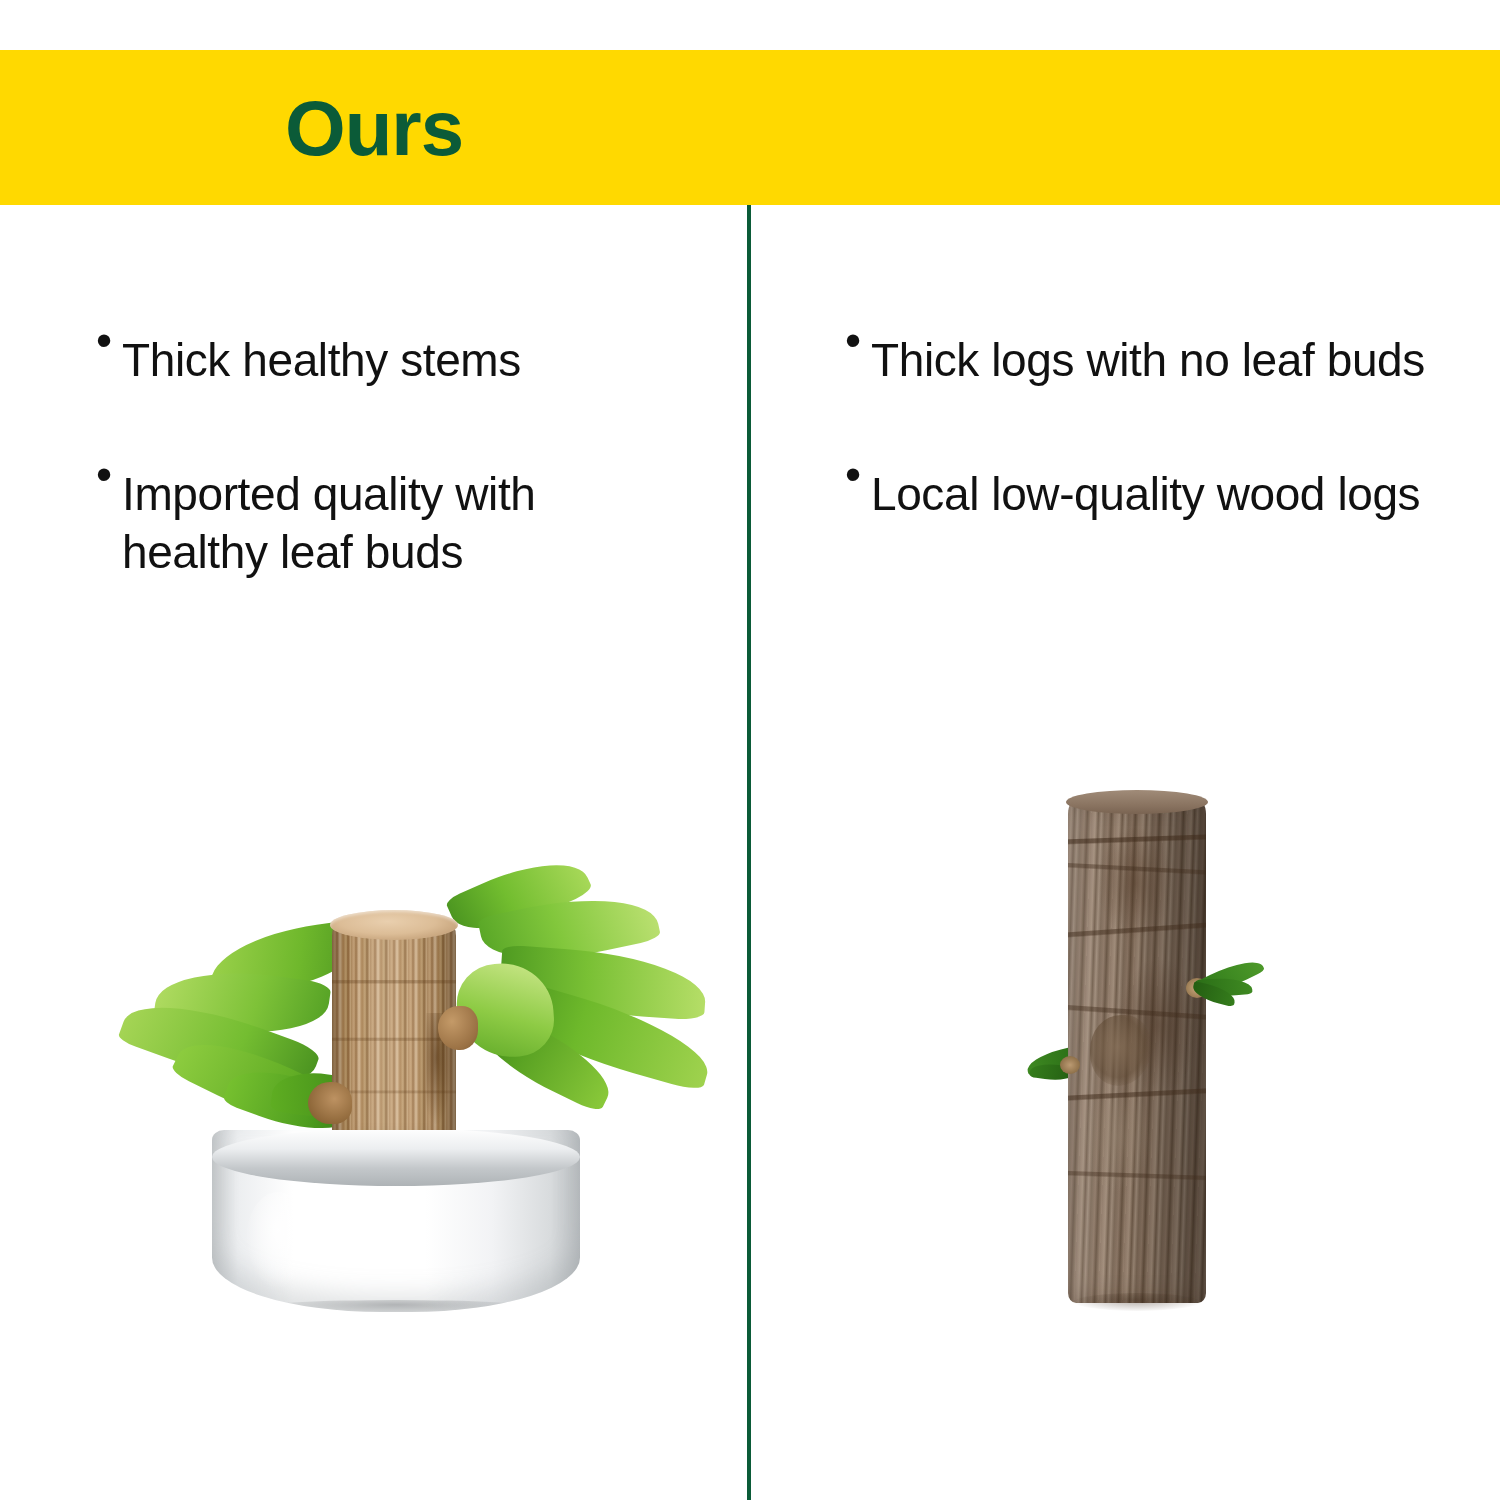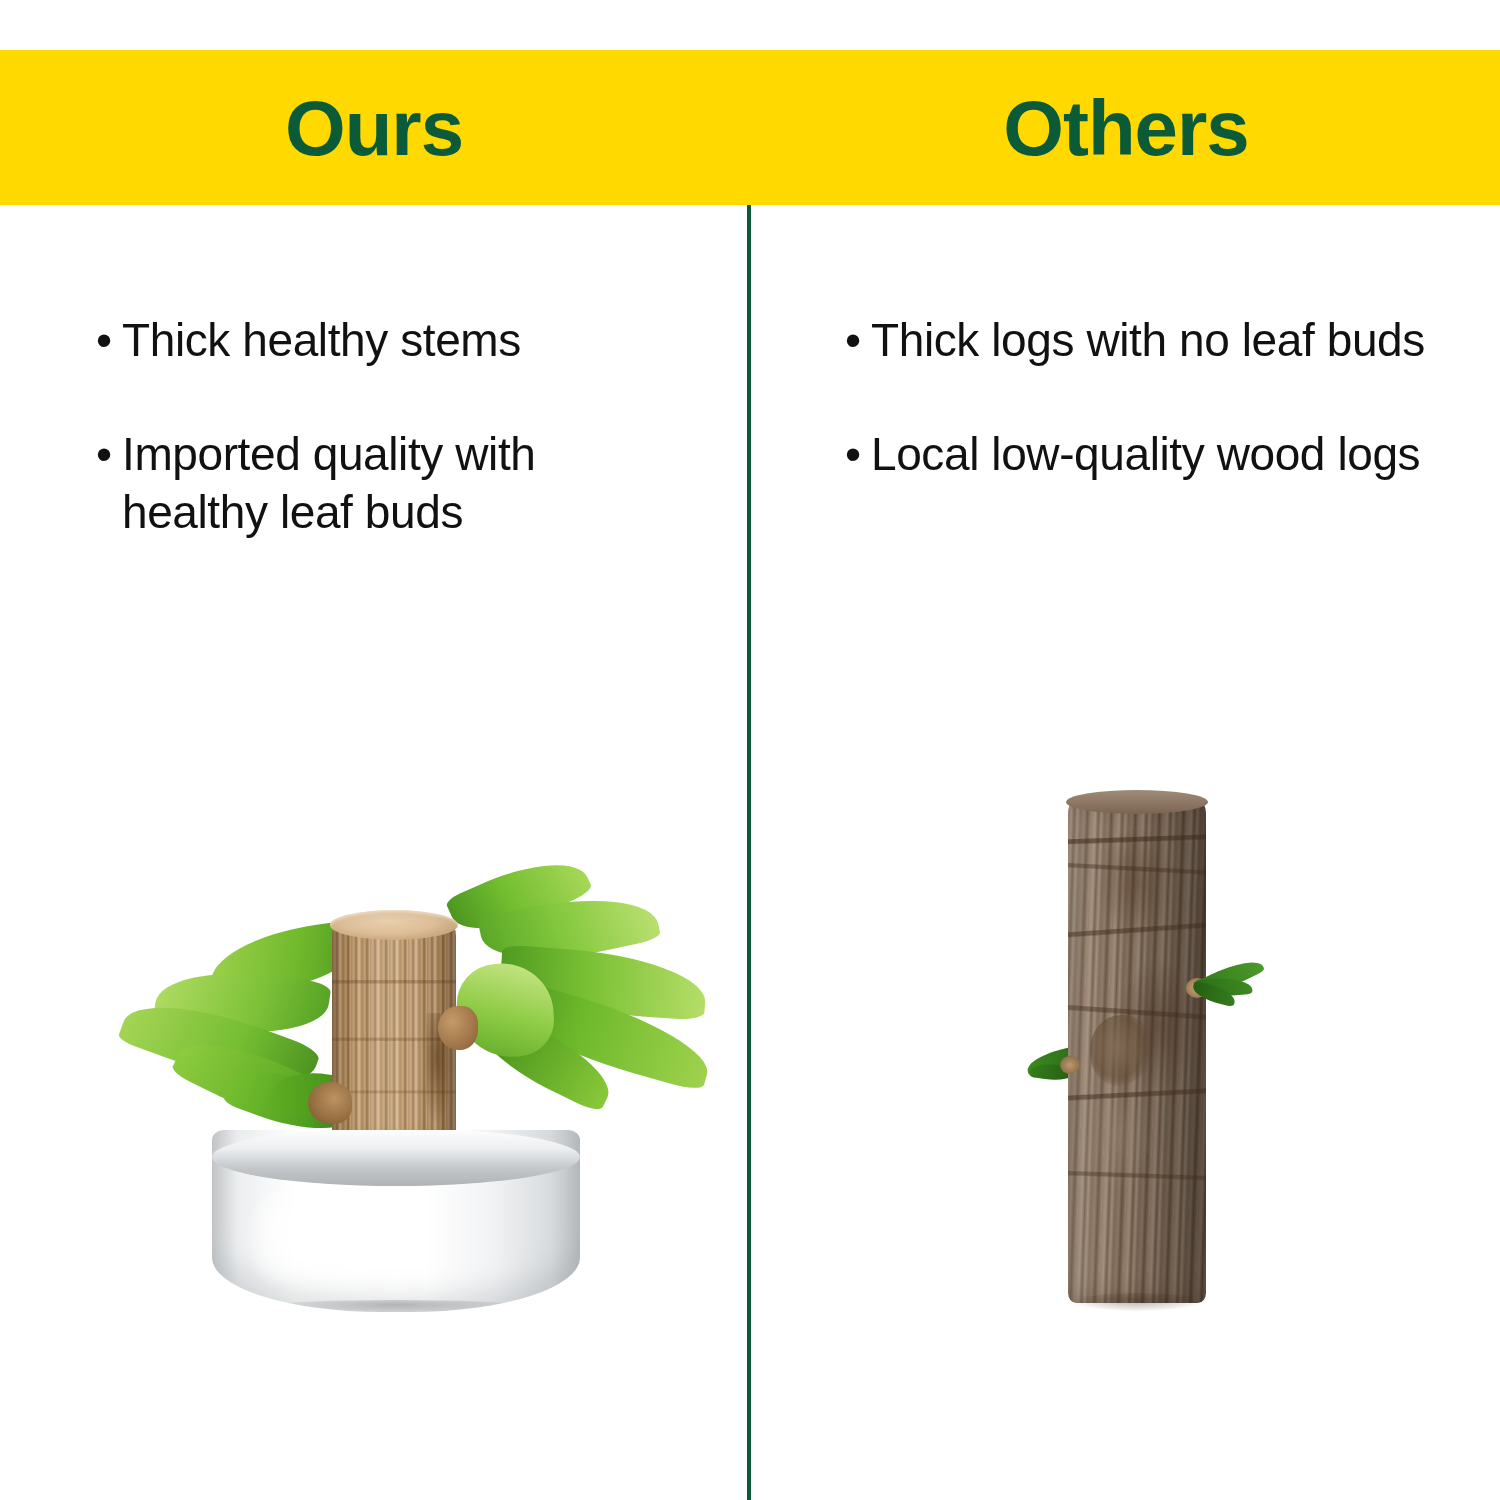--- a/index.html
+++ b/index.html
@@ -76,20 +76,21 @@
   }
   .bullet-dot {
     flex: 0 0 auto;
     width: 26px;
     font-size: 46px;
     line-height: 1.26;
     color: #111111;
   }
   .bullet-text {
     flex: 1 1 auto;
+    margin-top: 20px;
   }
 
   
   
   
   .product-left {
     position: absolute;
     left: 60px;
     top: 830px;
     width: 660px;
@@ -369,21 +370,20 @@
 </style>
 </head>
 <body>
 
 <div class="canvas">
 
   <div class="header-band"></div>
 
   <div class="header-title ours">Ours</div>
 
-  <div class="header-title others">Others</div>
 
   <div class="divider"></div>
 
   <div class="bullets left">
     <div class="bullet-item">
       <span class="bullet-dot">•</span>
       <span class="bullet-text">Thick healthy stems</span>
     </div>
     <div class="bullet-item">
       <span class="bullet-dot">•</span>

